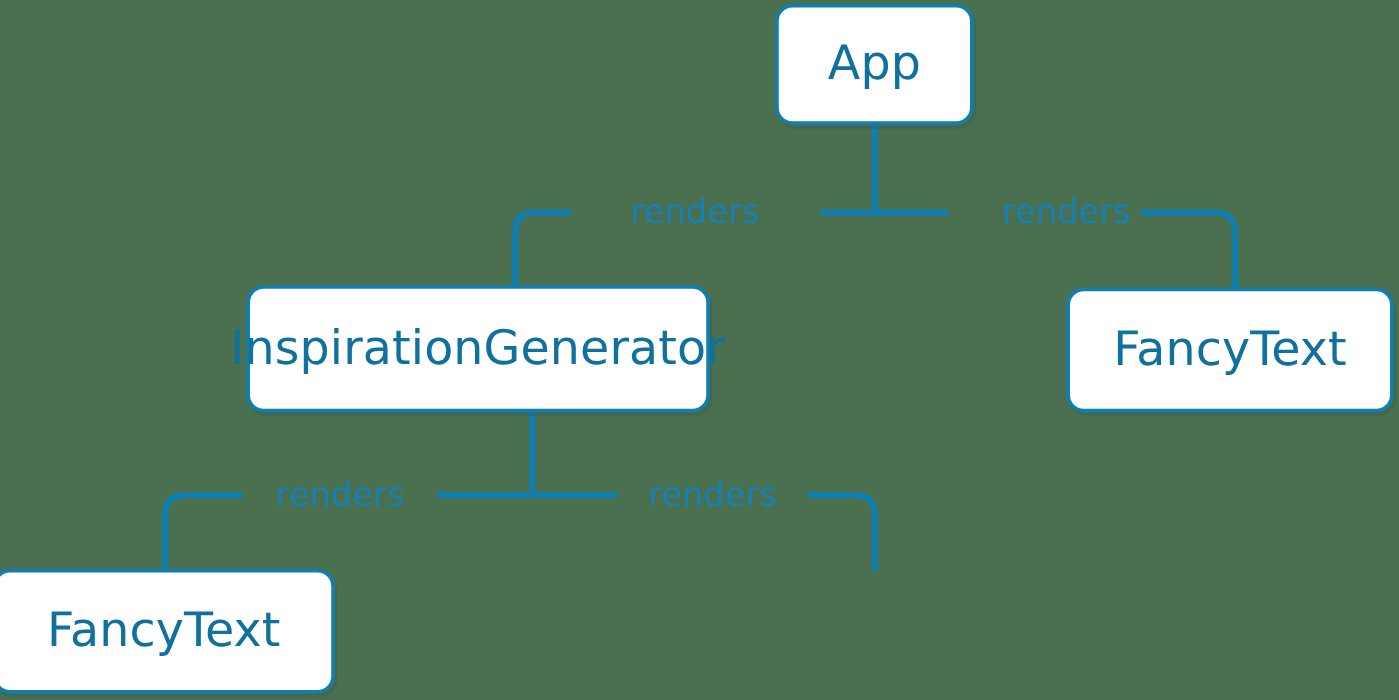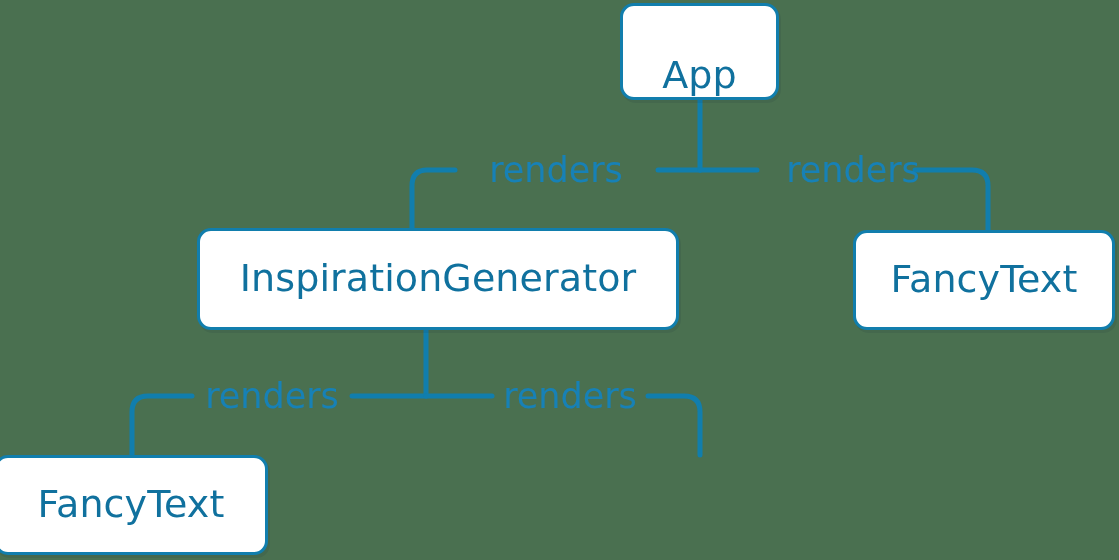--- a/index.html
+++ b/index.html
@@ -41,38 +41,38 @@
     white-space: nowrap;
     z-index: 2;
     box-shadow: 2px 3px 0 rgba(20,40,60,0.10);
   }
   .node-label {
     display: block;
     line-height: 1;
     padding-bottom: 3px;
   }
   #node-app {
-    left: 620px; top: 3px; width: 159px; height: 97px; align-items: flex-end;
+    left: 620px; top: 3px; width: 159px; height: 97px;
   }
   #node-inspiration {
-    left: 197px; top: 228px; width: 482px; height: 102px;
+    left: 197px; top: 228px; width: 371px; height: 102px;
   }
   #node-fancytext-right {
     left: 853px; top: 230px; width: 262px; height: 100px;
   }
   #node-fancytext-bottom {
     left: -6px; top: 455px; width: 274px; height: 100px;
   }
   #node-copyright {
     left: 567px; top: 455px; width: 266px; height: 100px;
   }
   .edge-label {
     position: absolute;
     color: #1781b6;
-    font-size: 35px;
+    font-size: 27px;
     font-weight: 400;
     line-height: 1;
     white-space: nowrap;
     z-index: 3;
     transform: translate(-50%, -50%);
   }
   #label-app-inspiration { left: 556px; top: 170px; }
   #label-app-fancytext   { left: 853px; top: 170px; }
   #label-ig-fancytext    { left: 272px; top: 396px; }
   #label-ig-copyright    { left: 570px; top: 396px; }

